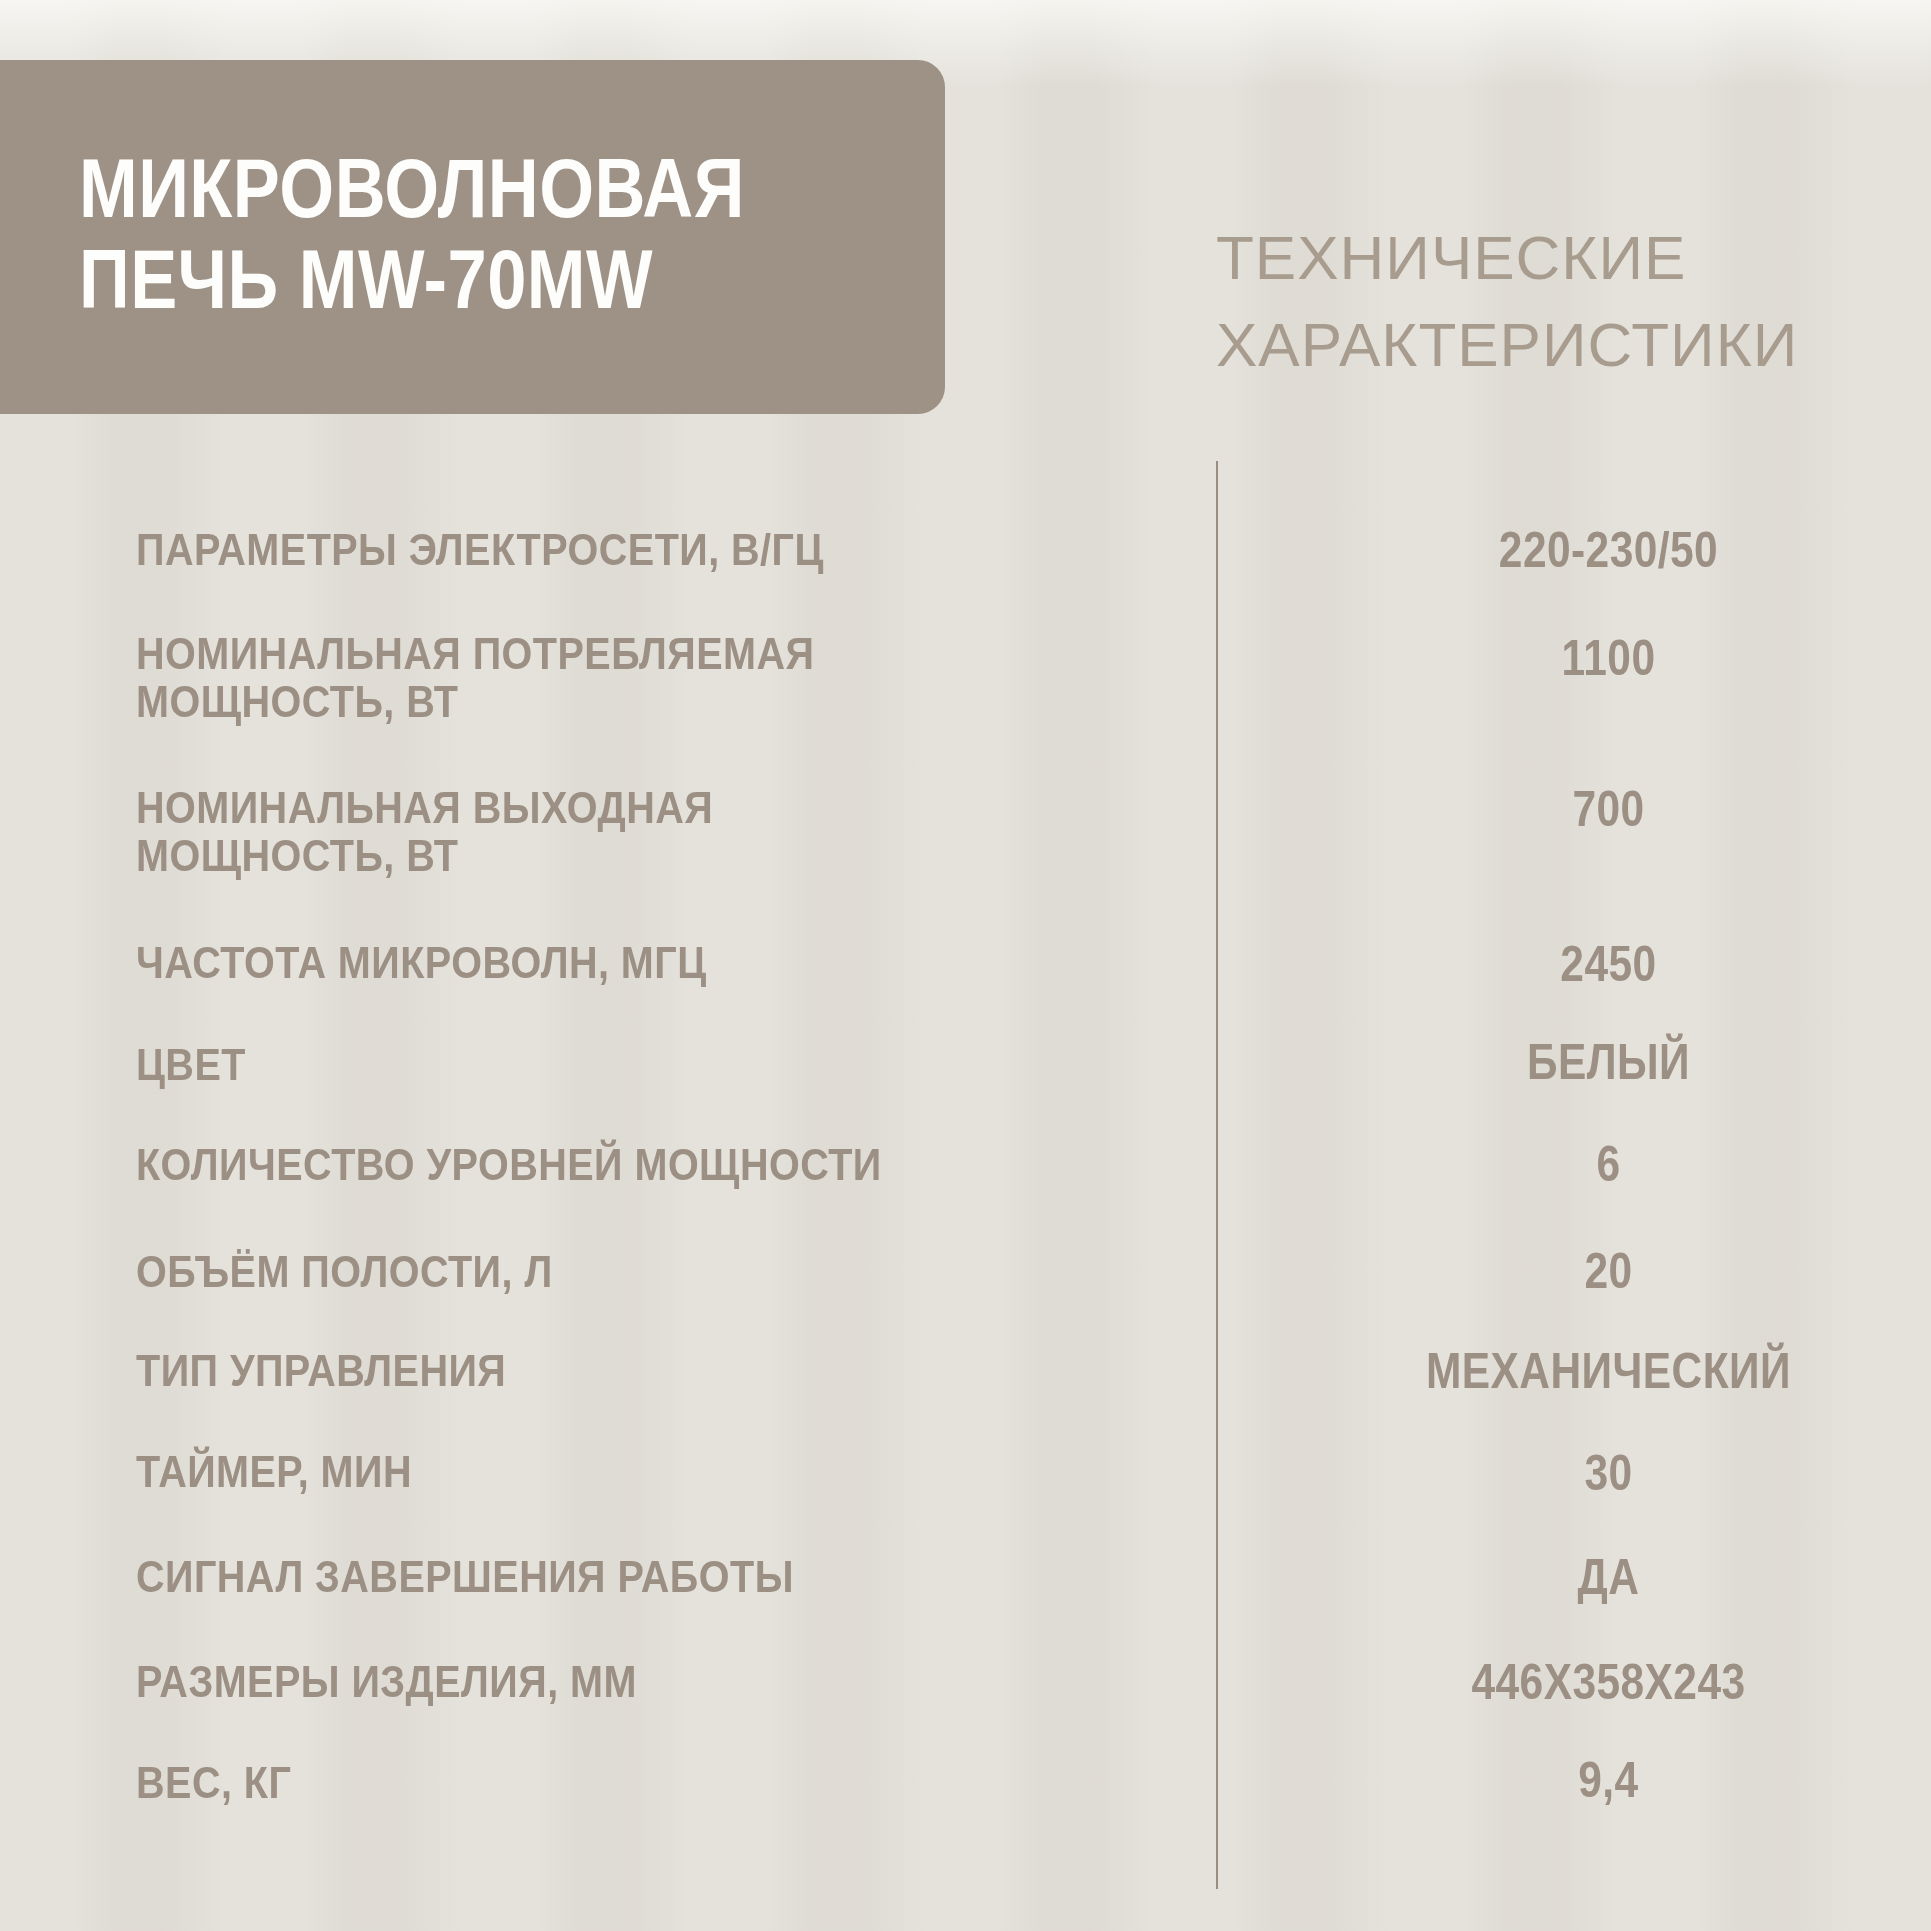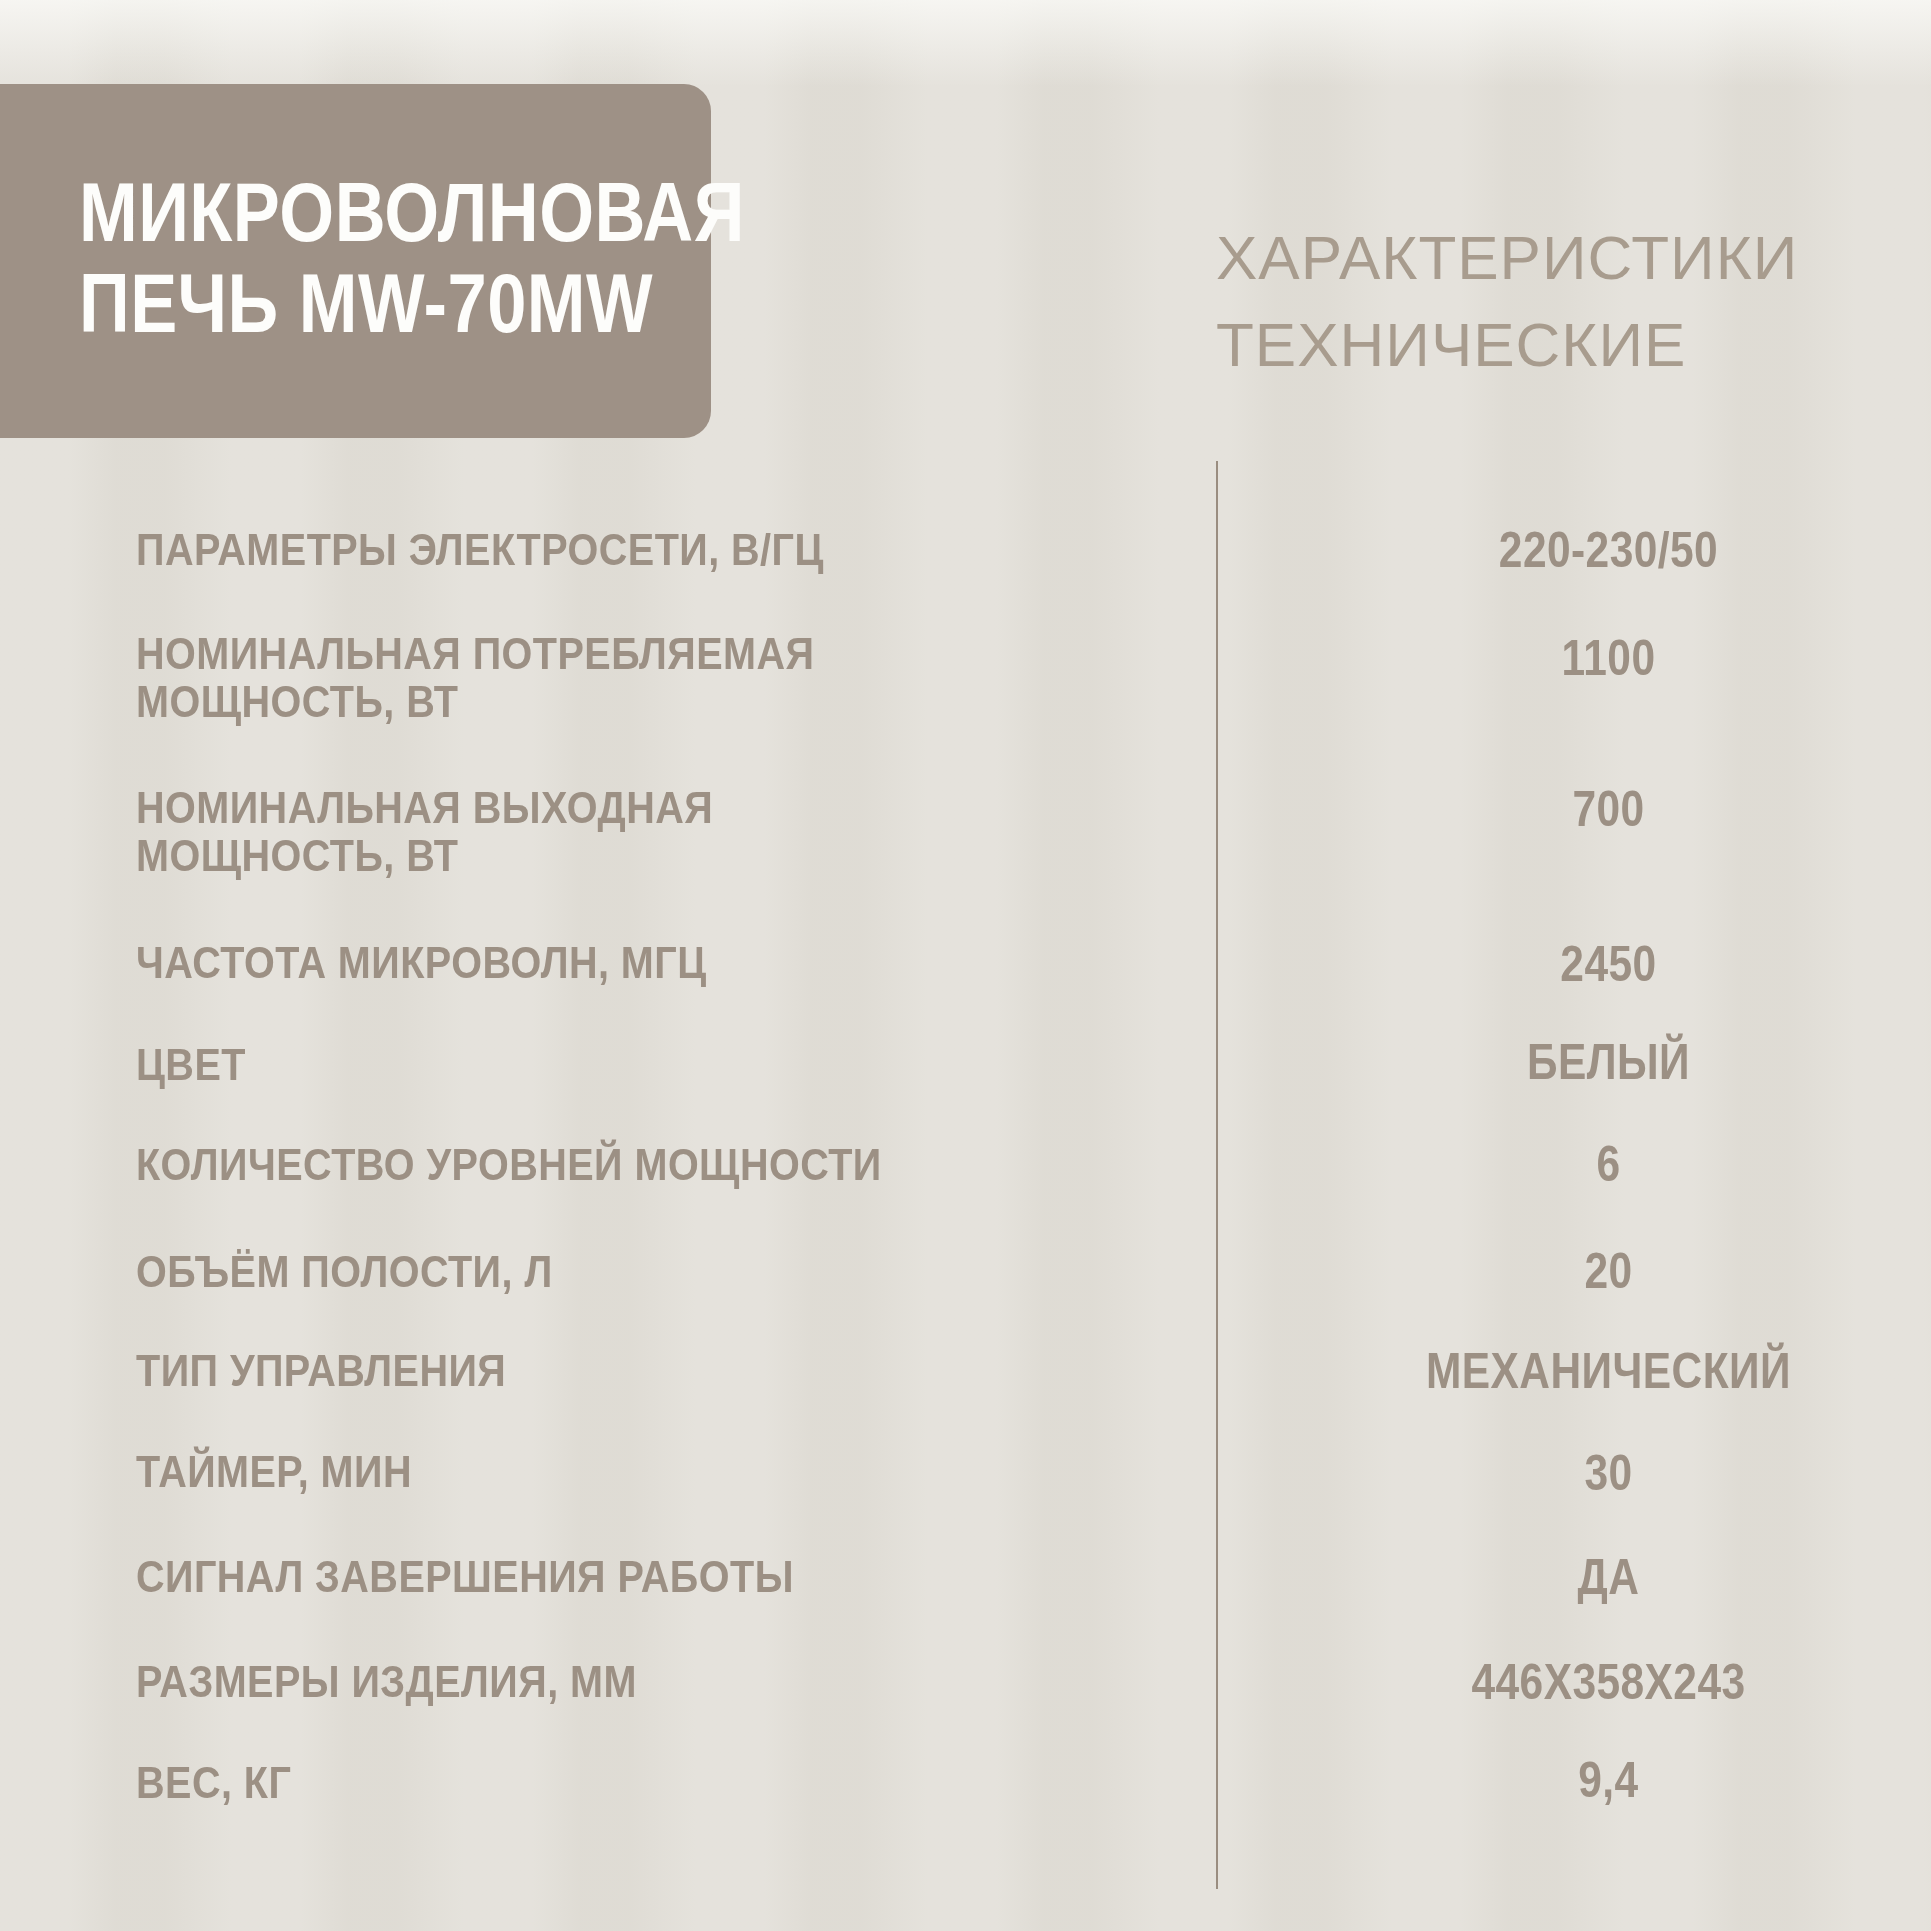--- a/index.html
+++ b/index.html
@@ -16,22 +16,22 @@
       repeating-linear-gradient(90deg,
         rgba(255,255,255,0.10) 0px, rgba(255,255,255,0.10) 68px,
         rgba(182,176,165,0.07) 116px, rgba(182,176,165,0.07) 164px,
         rgba(255,255,255,0.10) 232px),
       var(--bg, #e2dfd8);
   }
 
   
   .title-block {
     position: absolute;
-    left: 0; top: 84px;
-    width: 711px; height: 354px;
+    left: 0; top: 60px;
+    width: 945px; height: 354px;
     background: var(--block, #9e9186);
     border-radius: 0 27px 27px 0;
   }
   .title-text {
     position: absolute;
     left: 79px; top: 83px;
     color: var(--title, #fdfdfb);
     font-size: 83px;
     font-weight: 700;
     line-height: 91px;
@@ -97,22 +97,22 @@
 <div class="canvas">
 
   <div class="title-block">
     <div class="title-text">
       <div>МИКРОВОЛНОВАЯ</div>
       <div>ПЕЧЬ MW-70MW</div>
     </div>
   </div>
 
   <div class="section-title">
+    <div>ТЕХНИЧЕСКИЕ</div>
     <div>ХАРАКТЕРИСТИКИ</div>
-    <div>ТЕХНИЧЕСКИЕ</div>
   </div>
 
   <div class="divider"></div>
 
   <div class="rows">
     <div class="row">
       <div class="spec-label" style="top: 526px;">
         <div>ПАРАМЕТРЫ ЭЛЕКТРОСЕТИ, В/ГЦ</div>
         <div></div>
       </div>

